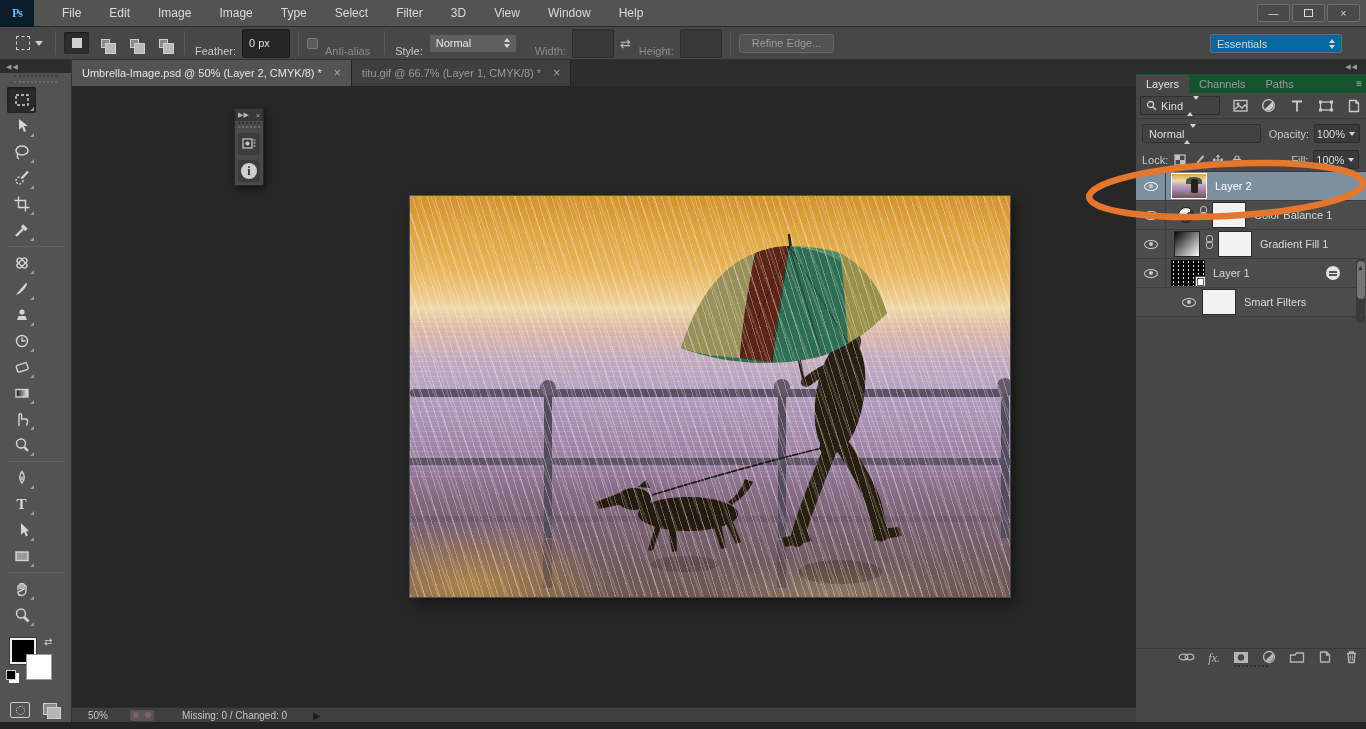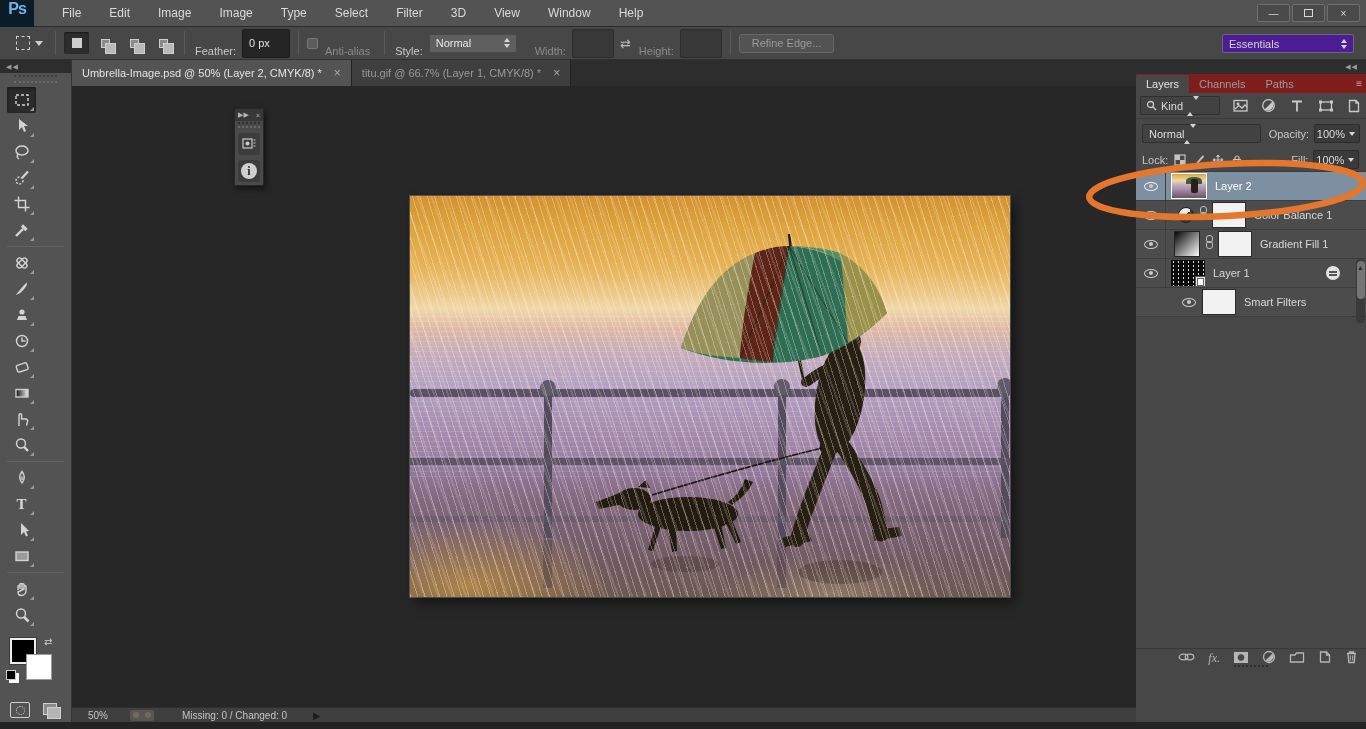--- a/index.html
+++ b/index.html
@@ -5,21 +5,21 @@
   * { margin:0; padding:0; box-sizing:border-box; }
   html,body { width:1366px; height:729px; overflow:hidden; background:#262626;
     font-family:"Liberation Sans","DejaVu Sans",sans-serif; font-size:11px; color:#d6d6d6;
     -webkit-font-smoothing:antialiased; }
   #app { position:relative; width:1366px; height:729px; background:#262626; }
 
   
   .menubar { position:absolute; left:0; top:0; width:1366px; height:27px; background:#535353;
     display:flex; align-items:center; border-bottom:1px solid #2a2a2a; }
   .ps-logo { width:34px; height:27px; background:#0a1c27; color:#6fb6e8; font-weight:bold;
-    font-size:16px; display:flex; align-items:flex-start; justify-content:center; letter-spacing:-1px; }
+    font-size:12px; display:flex; align-items:center; justify-content:center; letter-spacing:-1px;font-family:Liberation Serif, serif; }
   .menu-items { display:flex; margin-left:14px; }
   .menu-item { padding:0 14px; line-height:27px; color:#dadada; font-size:12px; cursor:default; }
   .win-controls { position:absolute; right:6px; top:4px; display:flex; gap:2px; }
   .win-btn { width:33px; height:18px; background:#4a4a4a; border:1px solid #6e6e6e; border-radius:2px;
     display:flex; align-items:center; justify-content:center; color:#d9d9d9; font-size:10px; }
   .restore-glyph { width:9px; height:8px; border:1px solid #d9d9d9; position:relative; background:#4a4a4a; }
   .restore-glyph::before { content:""; position:absolute; left:2px; top:-3px; width:9px; height:8px;
     border:1px solid #d9d9d9; z-index:-1; }
 
   
@@ -45,21 +45,21 @@
   .checkbox { width:11px; height:11px; background:#5c5c5c; border:1px solid #787878; border-radius:2px; margin-right:5px; }
   .combo { height:19px; background:#5f5f5f; border:1px solid #4a4a4a; border-radius:2px; color:#e8e8e8;
     display:flex; align-items:center; padding:0 6px; position:relative; }
   .combo .stack { margin-left:auto; display:flex; flex-direction:column; gap:2px; padding-left:8px; }
   .tri-up { width:0; height:0; border-left:3.5px solid transparent; border-right:3.5px solid transparent; border-bottom:4px solid #d5d5d5; }
   .tri-dn { width:0; height:0; border-left:3.5px solid transparent; border-right:3.5px solid transparent; border-top:4px solid #d5d5d5; }
   .style-combo { width:88px; }
   .btn { height:19px; background:#535353; border:1px solid #676767; border-radius:3px; color:#9a9a9a;
     font-size:11px; display:flex; align-items:center; padding:0 12px; }
   .swap-icon { color:#b9b9b9; font-size:13px; margin:0 6px; }
-  .workspace { position:absolute; right:12px; top:7px; width:132px; color:#d6d6d6; background:#4c1d95; border:1px solid #6a6a6a; }
+  .workspace { position:absolute; right:24px; top:7px; width:132px; color:#d6d6d6; background:#0369a1; border:1px solid #6a6a6a; }
 
   
   .toolpanel { position:absolute; left:0; top:60px; width:72px; height:662px; background:#535353; border-right:1px solid #333; }
   .tp-head { height:13px; background:#2d2d2d; color:#9a9a9a; font-size:7px; display:flex; align-items:center; padding-left:6px; letter-spacing:1px; }
   .tp-grip { height:8px; margin:2px 14px; border-top:2px dotted #3f3f3f; border-bottom:2px dotted #6a6a6a; }
   .tools { display:flex; flex-wrap:wrap; padding:2px 7px; }
   .tool { width:29px; height:26px; display:flex; align-items:center; justify-content:center; position:relative; border-radius:2px; }
   .tool.sel { background:#2b2b2b; box-shadow:inset 0 1px 3px #141414; }
   .tool::after { content:""; position:absolute; right:2px; bottom:2px; width:0; height:0;
     border-left:4px solid transparent; border-bottom:4px solid #9a9a9a; }
@@ -124,21 +124,21 @@
   .sb-icon::before, .sb-icon::after { content:""; position:absolute; top:2.5px; width:6px; height:6px; border-radius:50%; background:#7d6460; }
   .sb-icon::before { left:3px; } .sb-icon::after { right:3px; }
   .sb-status { margin-left:28px; }
   .sb-arrow { margin-left:26px; color:#1d1d1d; font-size:10px; }
   .bottomstrip { position:absolute; left:0; top:722px; width:1366px; height:7px; background:#232323; }
 
   
   .dock { position:absolute; left:1136px; top:60px; width:230px; height:662px; background:#474747; }
   .dk-strip { height:14px; background:#2d2d2d; color:#9a9a9a; font-size:7px; display:flex;
     align-items:center; justify-content:flex-end; padding-right:8px; letter-spacing:1px; }
-  .dk-tabs { height:19px; background:#7f1d1d; display:flex; align-items:flex-end; position:relative;text-align:center; }
+  .dk-tabs { height:19px; background:#14532d; display:flex; align-items:flex-end; position:relative;text-align:center; }
   .dk-tab { padding:3px 10px; font-size:11px; border-radius:3px 3px 0 0; }
   .dk-tab.active { background:#474747; color:#e2e2e2; }
   .dk-tab.inactive { color:#9b9b9b; }
   .dk-menu { position:absolute; right:4px; top:4px; color:#b5b5b5; font-size:10px; }
   .kind-row { height:26px; display:flex; align-items:center; padding:0 4px; gap:12px; border-bottom:1px solid #3a3a3a; }
   .kind-dd { width:96px; height:19px; background:#424242; border:1px solid #2f2f2f; border-radius:2px;
     display:flex; align-items:center; padding:0 5px; gap:4px; color:#dcdcdc; }
   .fbtn { width:20px; height:19px; display:flex; align-items:center; justify-content:center; }
   .fbtn svg { stroke:#c9c9c9; fill:none; stroke-width:1.3; }
   .blend-row { height:29px; display:flex; align-items:center; padding:0 6px; }

